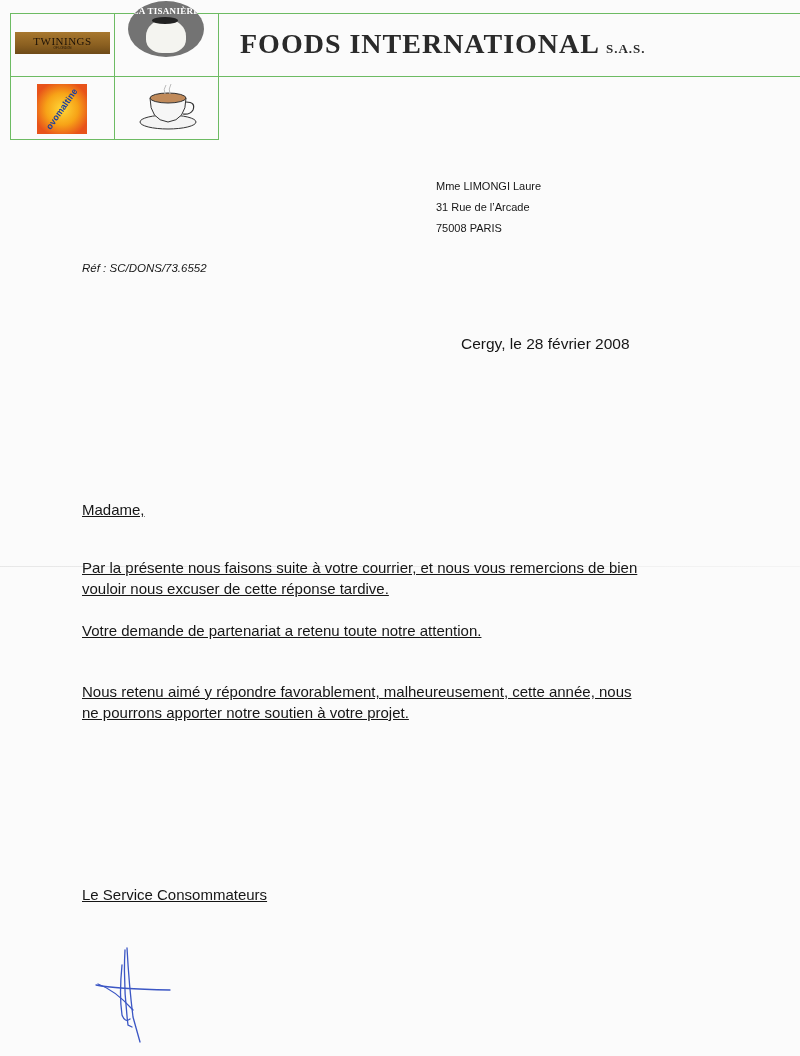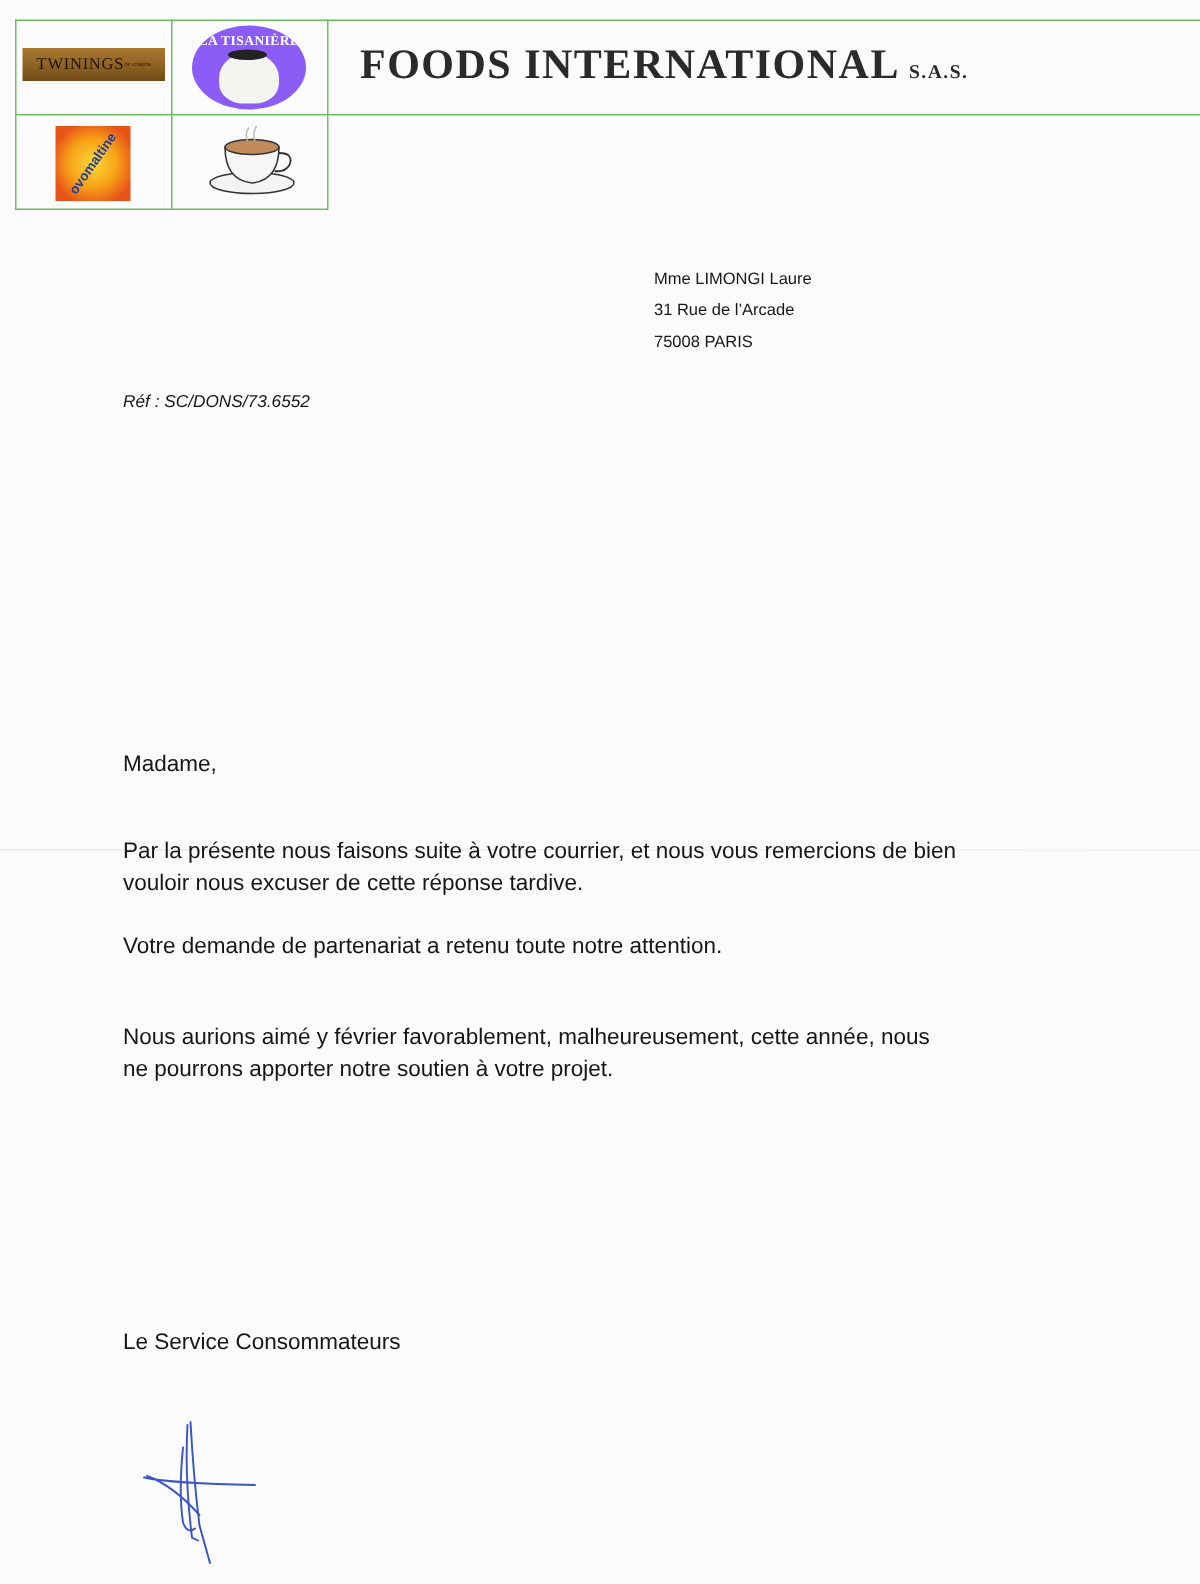--- a/index.html
+++ b/index.html
@@ -12,27 +12,27 @@
   }
   .page { position: absolute; left: 0; top: 0; width: 800px; height: 1056px; background: #fbfbfb; }
   .fold { position: absolute; left: 0; top: 566px; width: 800px; height: 1px; background: linear-gradient(to right, rgba(0,0,0,0.08), rgba(0,0,0,0.03)); }
 
   
   .lh-hline { position: absolute; height: 1px; background: #6dbb63; }
   .lh-vline { position: absolute; width: 1px; background: #6dbb63; }
   .logo-twinings {
     position: absolute; left: 15px; top: 32px; width: 95px; height: 22px;
     background: linear-gradient(#a8782f, #8a5f20 60%, #6e4a18);
-    display: flex; align-items: center; justify-content: center;
+    display: flex; flex-direction: column; align-items: center; justify-content: center;
   }
   .logo-twinings .t1 { font-family: "Liberation Serif", serif; font-size: 11px; color: #1d1207; letter-spacing: 0.5px; line-height: 11px; }
   .logo-twinings .t2 { font-family: "Liberation Sans", sans-serif; font-size: 3px; color: #1d1207; line-height: 3px; }
   .logo-tisaniere {
-    position: absolute; left: 128px; top: 17px; width: 76px; height: 56px;
-    border-radius: 50%; background: #8b5cf6; overflow: hidden;
+    position: absolute; left: 128px; top: 1px; width: 76px; height: 56px;
+    border-radius: 50%; background: #737373; overflow: hidden;
   }
   .logo-tisaniere .arc { position: absolute; left: 0; top: 5px; width: 76px; text-align: center; font-family: "Liberation Serif", serif; font-weight: bold; color: #fff; font-size: 9px; letter-spacing: 0.3px; }
   .logo-tisaniere .inner { position: absolute; left: 18px; top: 18px; width: 40px; height: 34px; border-radius: 50% 50% 40% 40%; background: #f4f4f0; }
   .logo-tisaniere .hat { position: absolute; left: 24px; top: 16px; width: 26px; height: 7px; border-radius: 50%; background: #222; }
   .logo-ovo {
     position: absolute; left: 37px; top: 84px; width: 50px; height: 50px;
     background: radial-gradient(circle at 50% 50%, #ffd838 0%, #f7a317 45%, #e8531a 80%);
     display: flex; align-items: center; justify-content: center;
   }
   .logo-ovo span { transform: rotate(-55deg); font-weight: bold; font-size: 9px; color: #1b3ea0; white-space: nowrap; }
@@ -43,21 +43,21 @@
     font-family: "Liberation Serif", serif; font-weight: bold;
     font-size: 28px; color: #2a2a2a; letter-spacing: 1px; white-space: nowrap;
   }
   .company .sas { font-size: 13px; letter-spacing: 1px; margin-left: 6px; }
 
   
   .txt { position: absolute; font-size: 15px; line-height: 21px; white-space: nowrap; color: #161616; }
   .addr { left: 436px; top: 176px; font-size: 11px; line-height: 21px; }
   .ref { left: 82px; top: 258px; font-size: 11.5px; font-style: italic; }
   .date { left: 461px; top: 333px; font-size: 15.5px; }
-  .p { left: 82px; }
+  .p { left: 82px; text-decoration: underline; }
   .sig { position: absolute; left: 95px; top: 945px; width: 80px; height: 100px; }
 </style>
 </head>
 <body>
 
 <div class="page">
   <div class="fold"></div>
 
   <div>
     <div class="lh-hline" style="left:10px; top:13px; width:790px;"></div>
@@ -98,34 +98,35 @@
   </div>
 
   <div class="txt addr">
     <div>Mme LIMONGI Laure</div>
     <div>31 Rue de l’Arcade</div>
     <div>75008 PARIS</div>
   </div>
 
   <div class="txt ref">Réf : SC/DONS/73.6552</div>
 
+  <div class="txt date">Cergy, le 28 février 2008</div>
 
   <div class="txt p" style="top:499px;">Madame,</div>
 
   <div class="txt p" style="top:557px;">
     <div>Par la présente nous faisons suite à votre courrier, et nous vous remercions de bien</div>
     <div>vouloir nous excuser de cette réponse tardive.</div>
   </div>
 
   <div class="txt p" style="top:620px;">
     <div>Votre demande de partenariat a retenu toute notre attention.</div>
   </div>
 
   <div class="txt p" style="top:681px;">
-    <div>Nous aurions aimé y février favorablement, malheureusement, cette année, nous</div>
+    <div>Nous retenu aimé y répondre favorablement, malheureusement, cette année, nous</div>
     <div>ne pourrons apporter notre soutien à votre projet.</div>
   </div>
 
 
   <div class="txt p" style="top:884px;text-align:right;">Le Service Consommateurs</div>
 
   <div class="sig">
     <svg width="80" height="100" viewBox="0 0 80 100" fill="none" stroke="#3b56c4" stroke-width="1.3" stroke-linecap="round">
       <path d="M30 5 Q28 40 33 80 L37 82"></path>
       <path d="M32 3 Q34 40 38 72 L45 97"></path>

